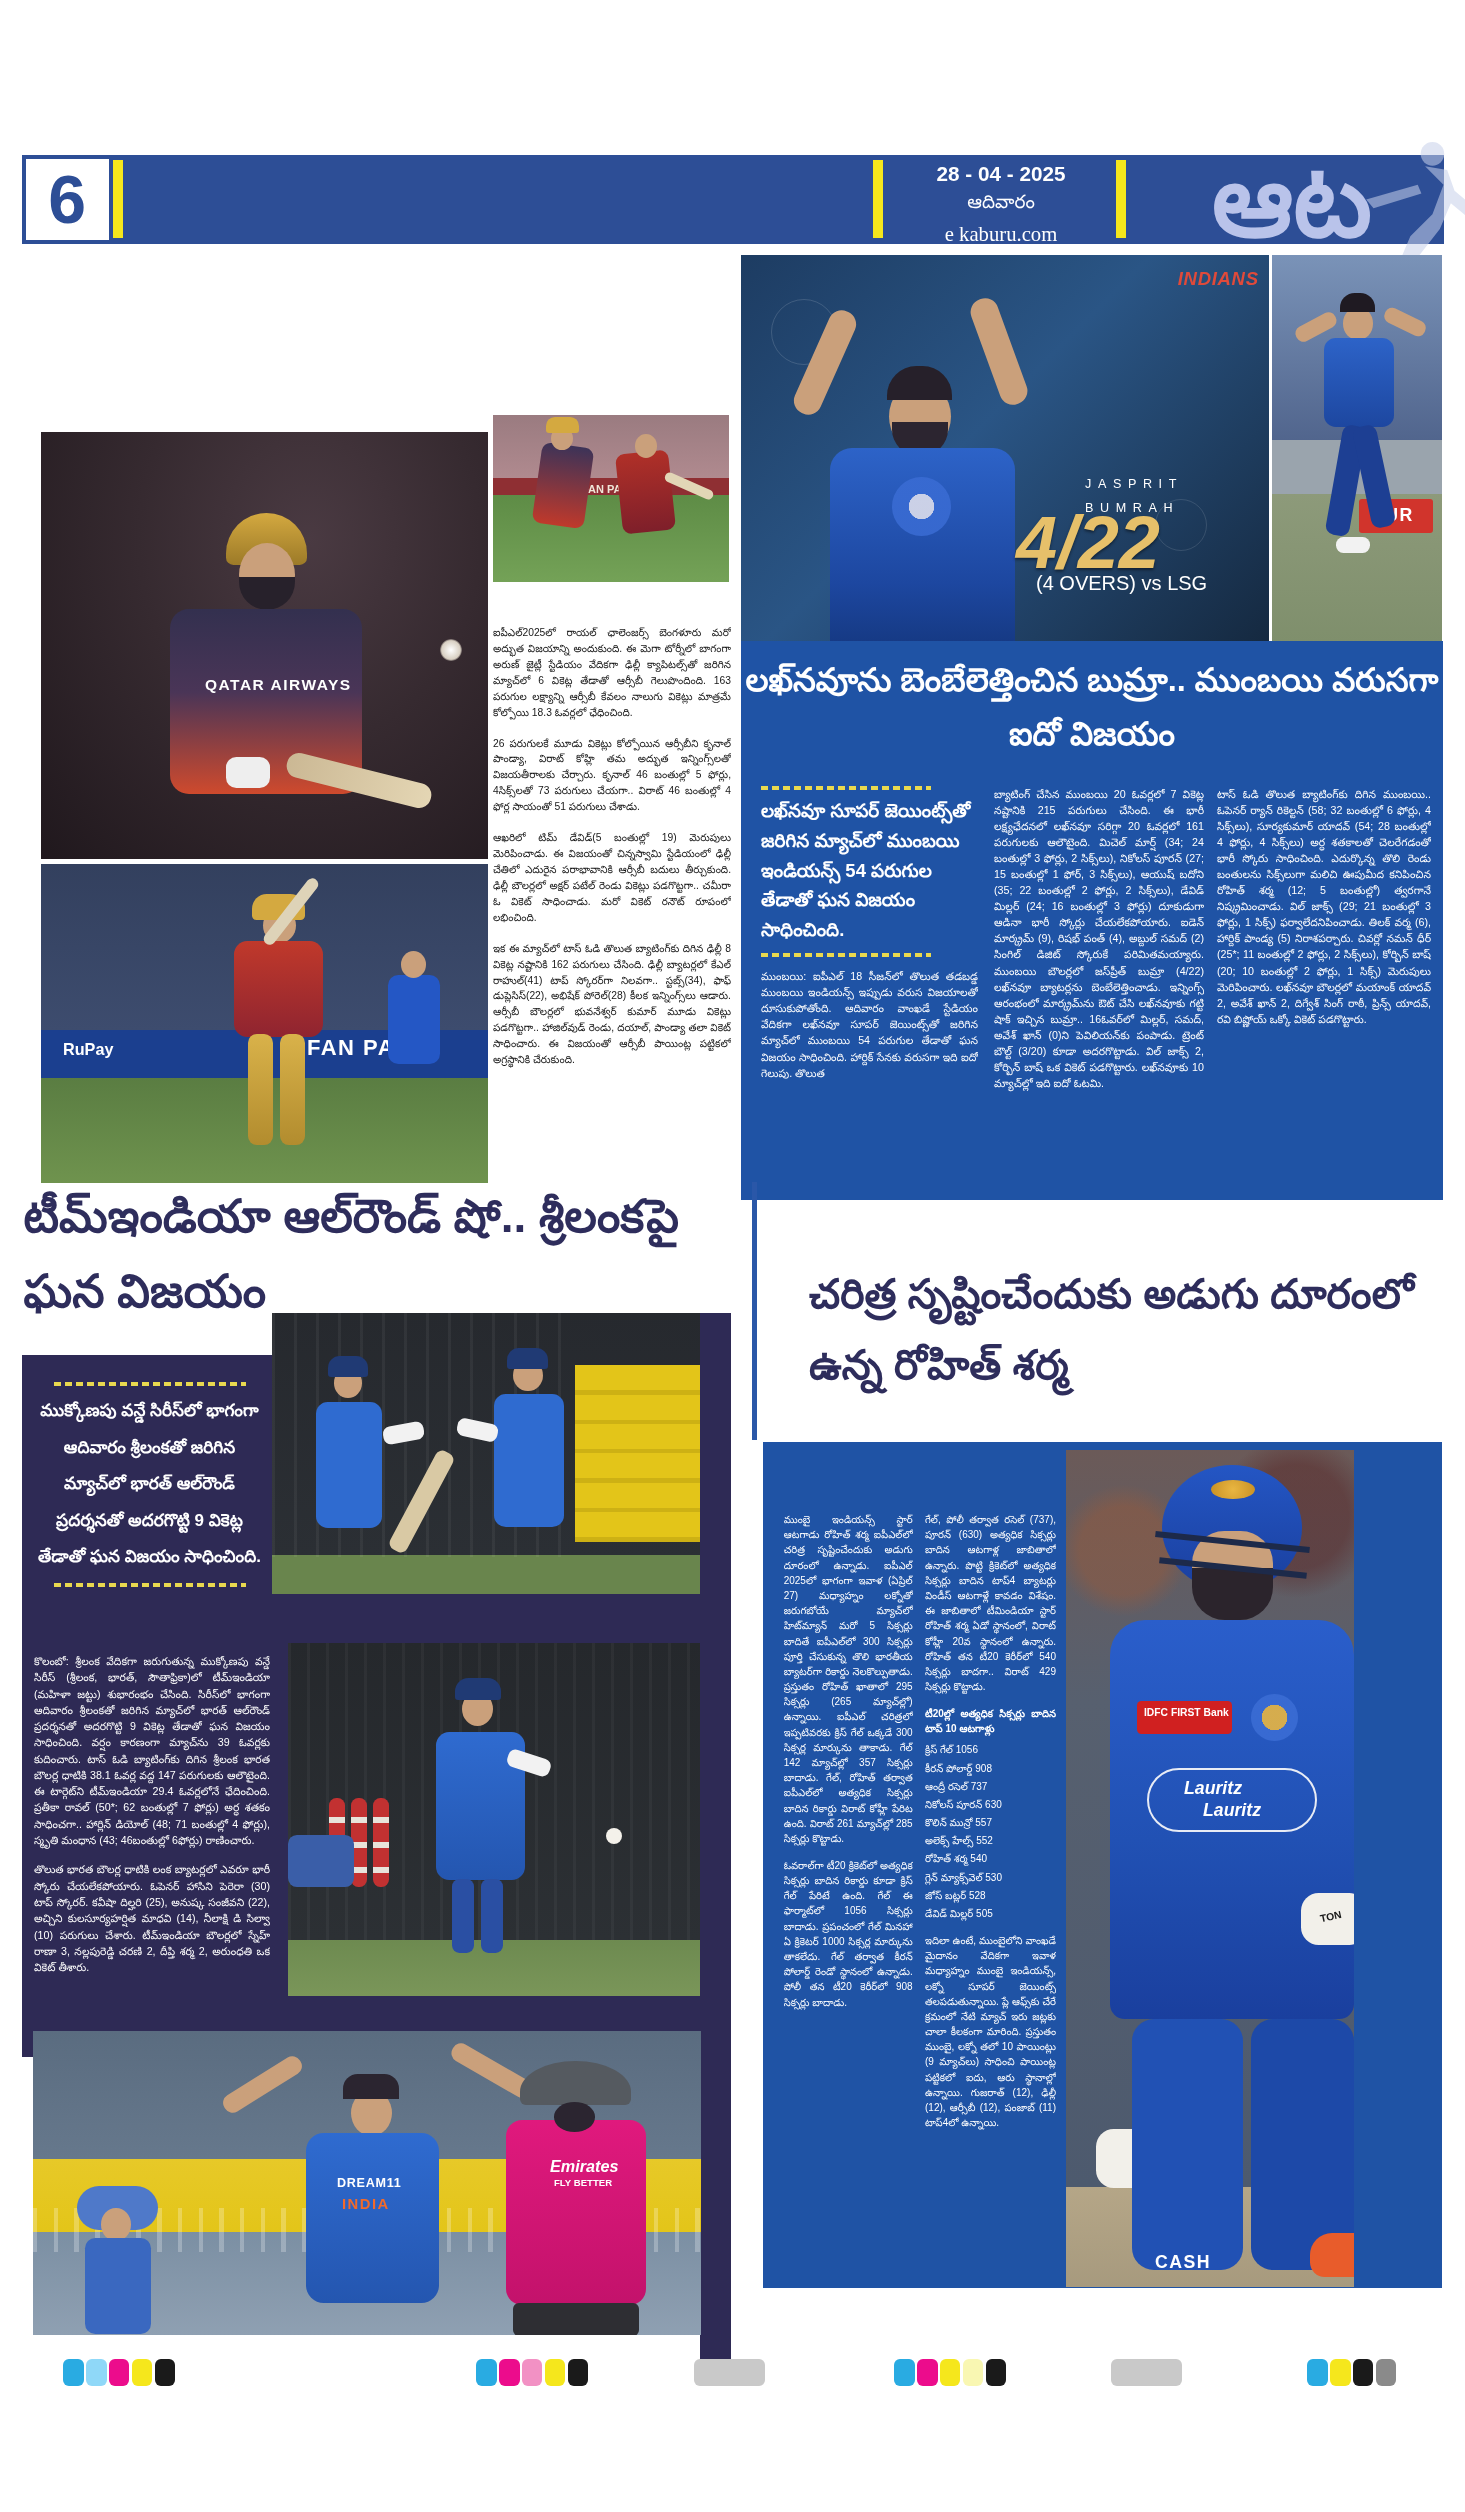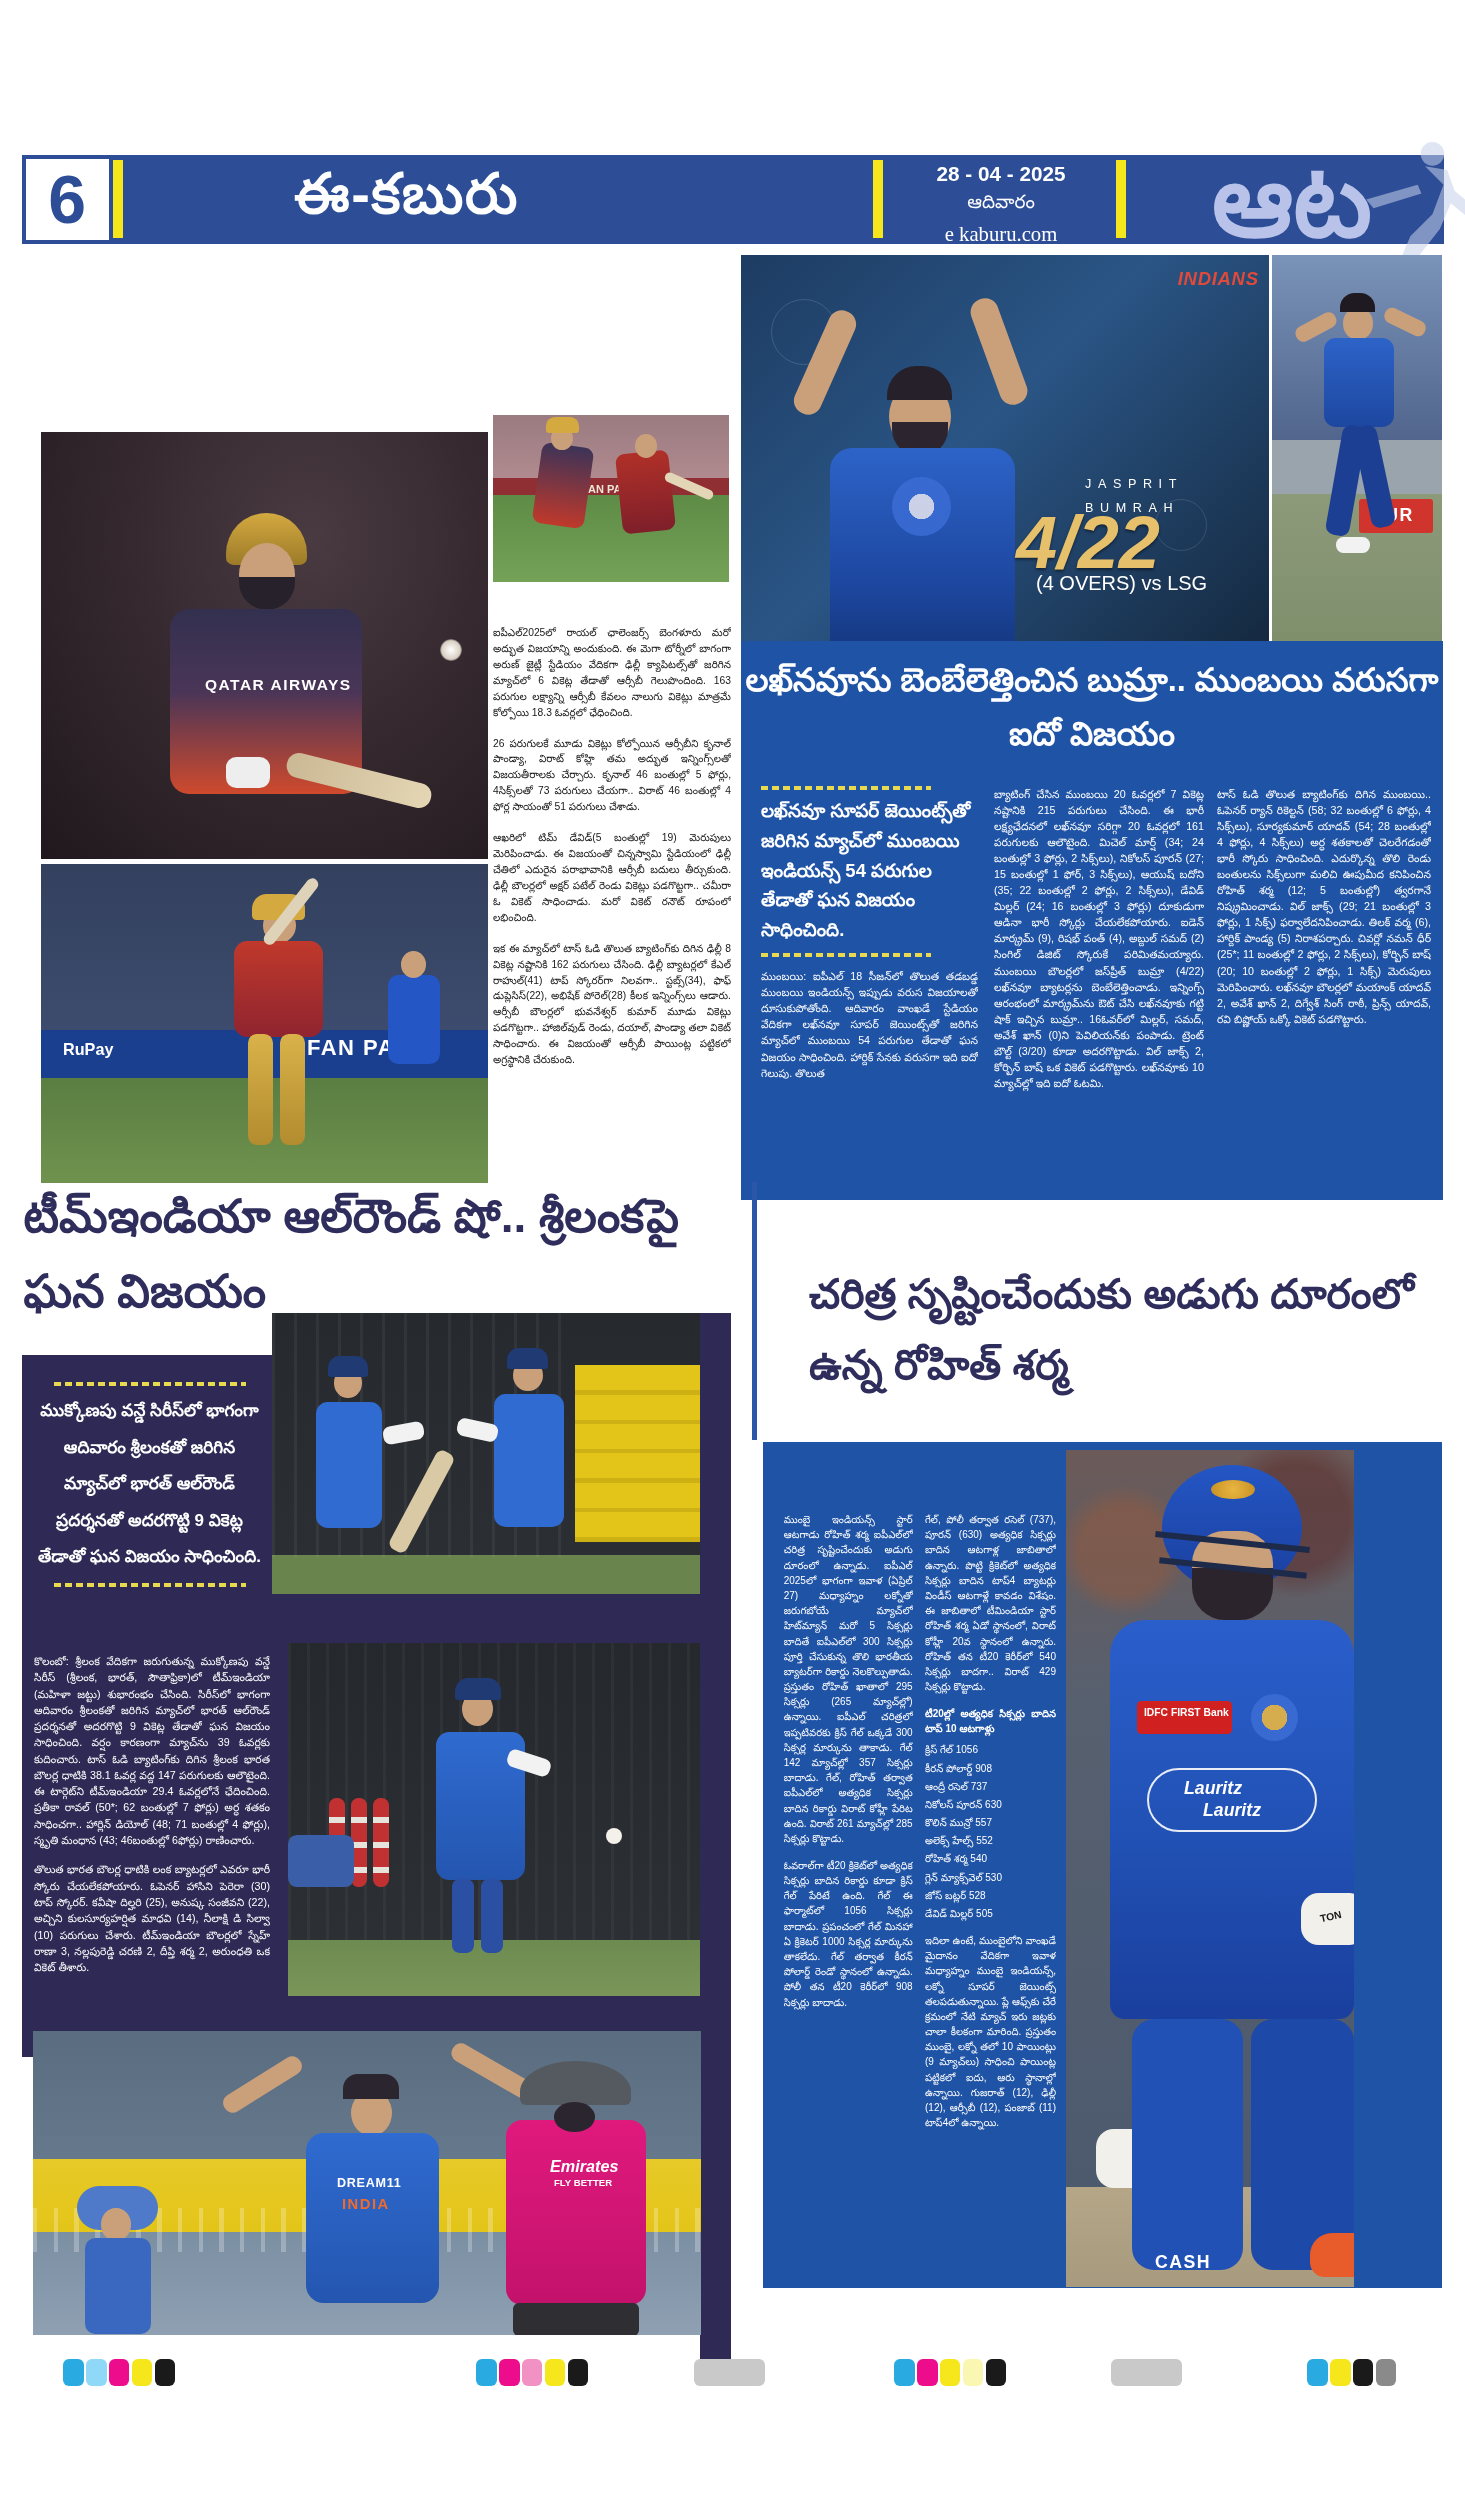--- a/index.html
+++ b/index.html
@@ -98,21 +98,20 @@
 </head>
 <body>
 
 <div class="page">
 
   <div class="header-bar">
     <div class="pageno-box">
       <span>6</span>
     </div>
     <div class="ybar y1"></div>
-    <div class="masthead">ఈ-కబురు</div>
     <div class="ybar y2"></div>
     <div class="datebox">
       <div class="date">28 - 04 - 2025</div>
       <div class="day">ఆదివారం</div>
       <div class="site">e kaburu.com</div>
     </div>
     <div class="ybar y3"></div>
     <div class="aata">ఆట</div>
     <svg class="runner-sil" width="162" height="133" viewBox="0 0 220 180">
       <circle cx="150" cy="28" r="16" fill="#c7d0ea"></circle>

